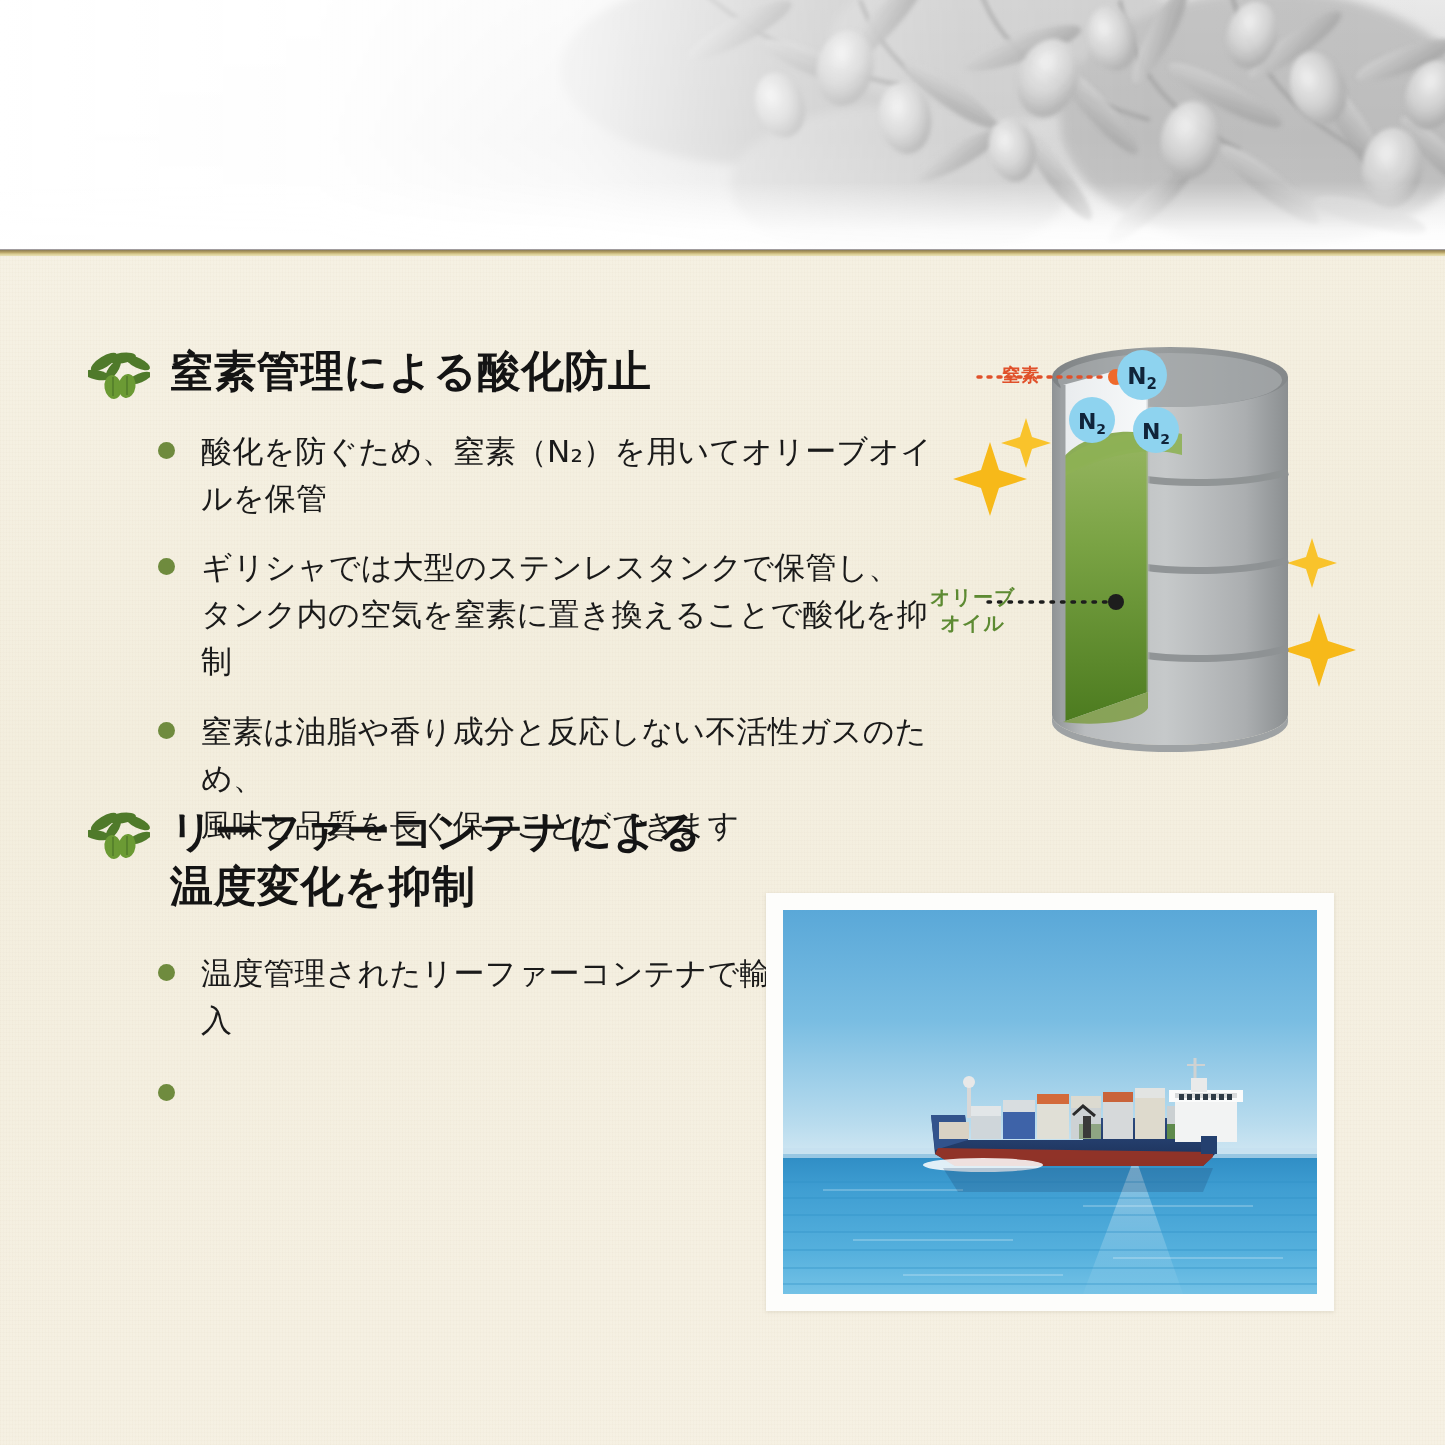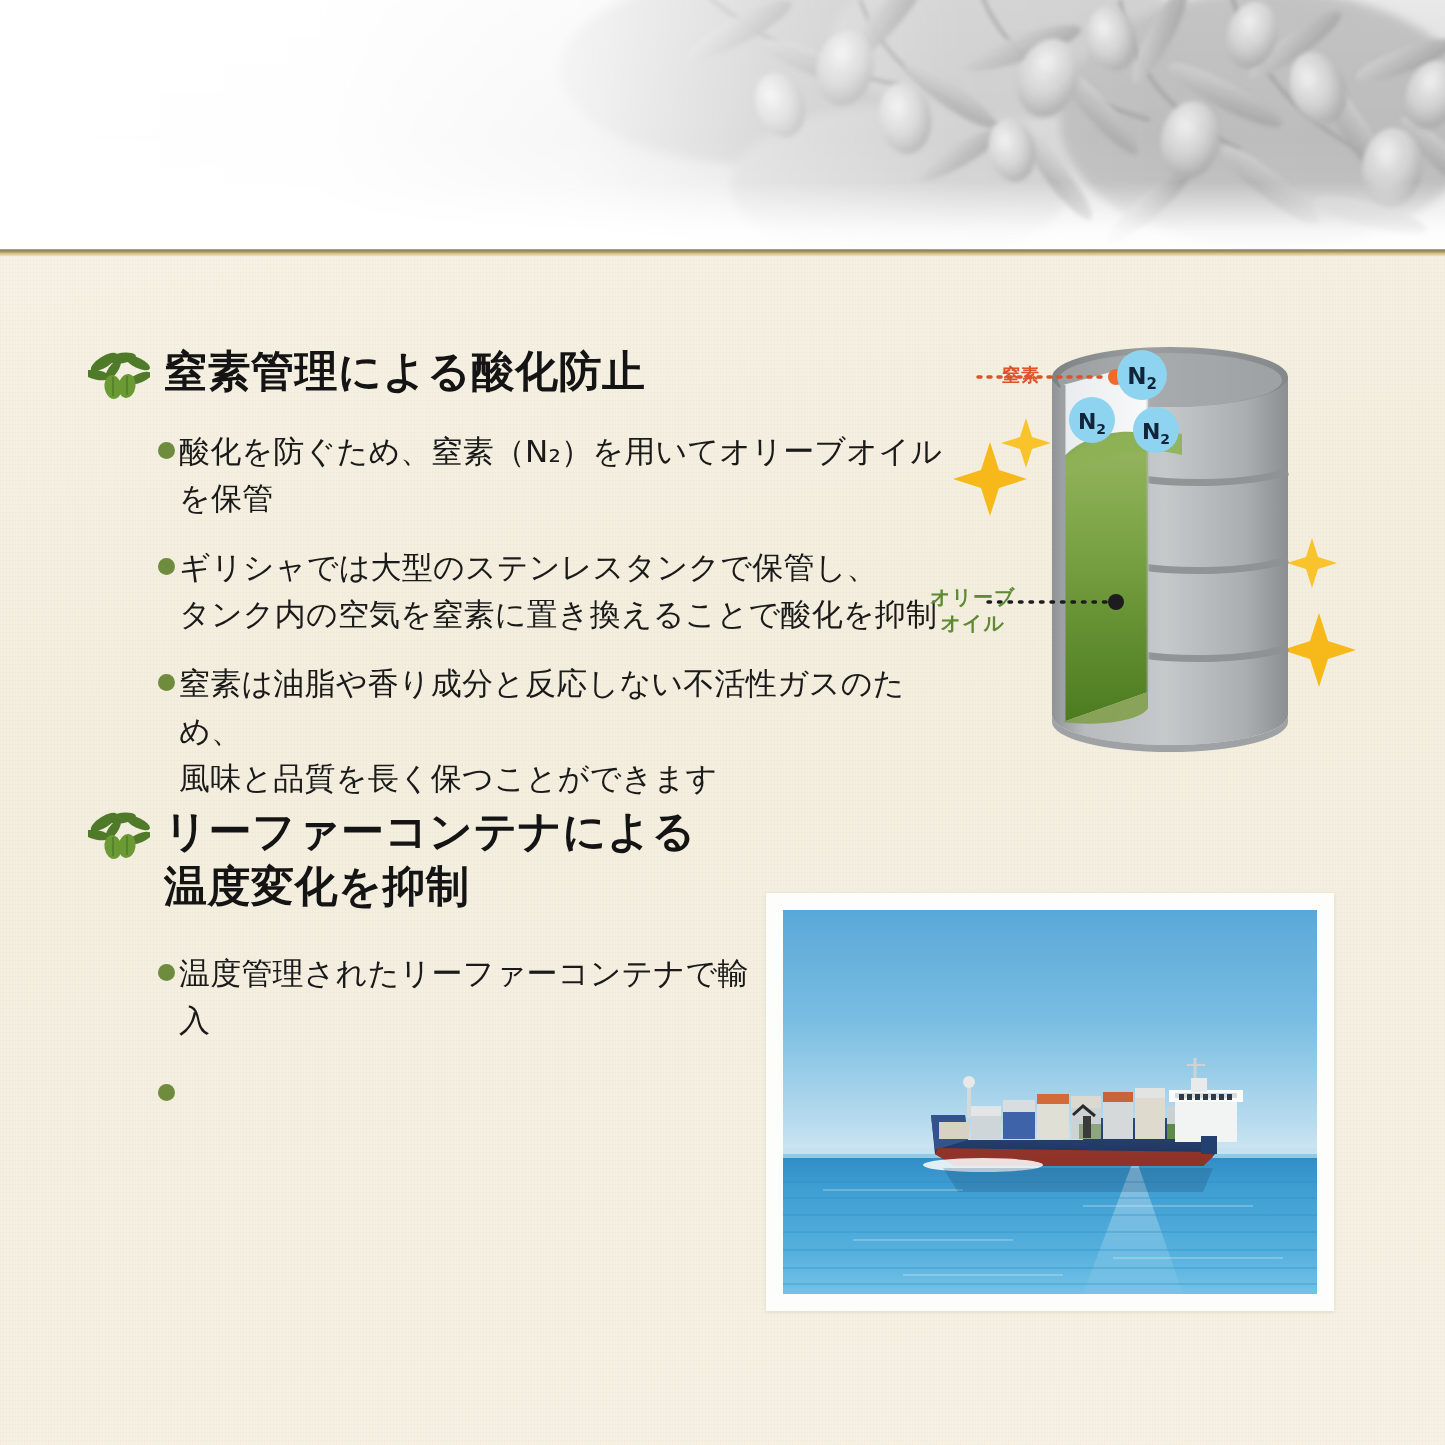--- a/index.html
+++ b/index.html
@@ -114,39 +114,39 @@
 
   
   .section { position: absolute; }
   #section-nitrogen { left: 0; top: 330px; width: 1445px; }
   #section-reefer   { left: 0; top: 790px; width: 1445px; }
 
   .sec-head {
     position: absolute;
     display: flex;
     align-items: flex-start;
-    gap: 14px;
+    gap: 20px;
   }
   .olive-icon { flex: 0 0 auto; margin-top: 6px; }
   .sec-title {
     font-family: "DejaVu Sans", "Liberation Sans", sans-serif;
     font-weight: 700;
     font-size: 43px;
     line-height: 1.28;
     color: #141414;
     letter-spacing: 0.5px;
     white-space: pre-line;
   }
 
   .bullets { position: absolute; }
   .bullet {
     position: relative;
     display: flex;
     align-items: flex-start;
-    gap: 4px;
+    gap: 26px;
   }
   .bullet-dot {
     flex: 0 0 auto;
     width: 17px; height: 17px;
     border-radius: 50%;
     background: #6f8b3e;
     margin-top: 14px;
   }
   .bullet-text {
     font-family: "DejaVu Sans", "Liberation Sans", sans-serif;

